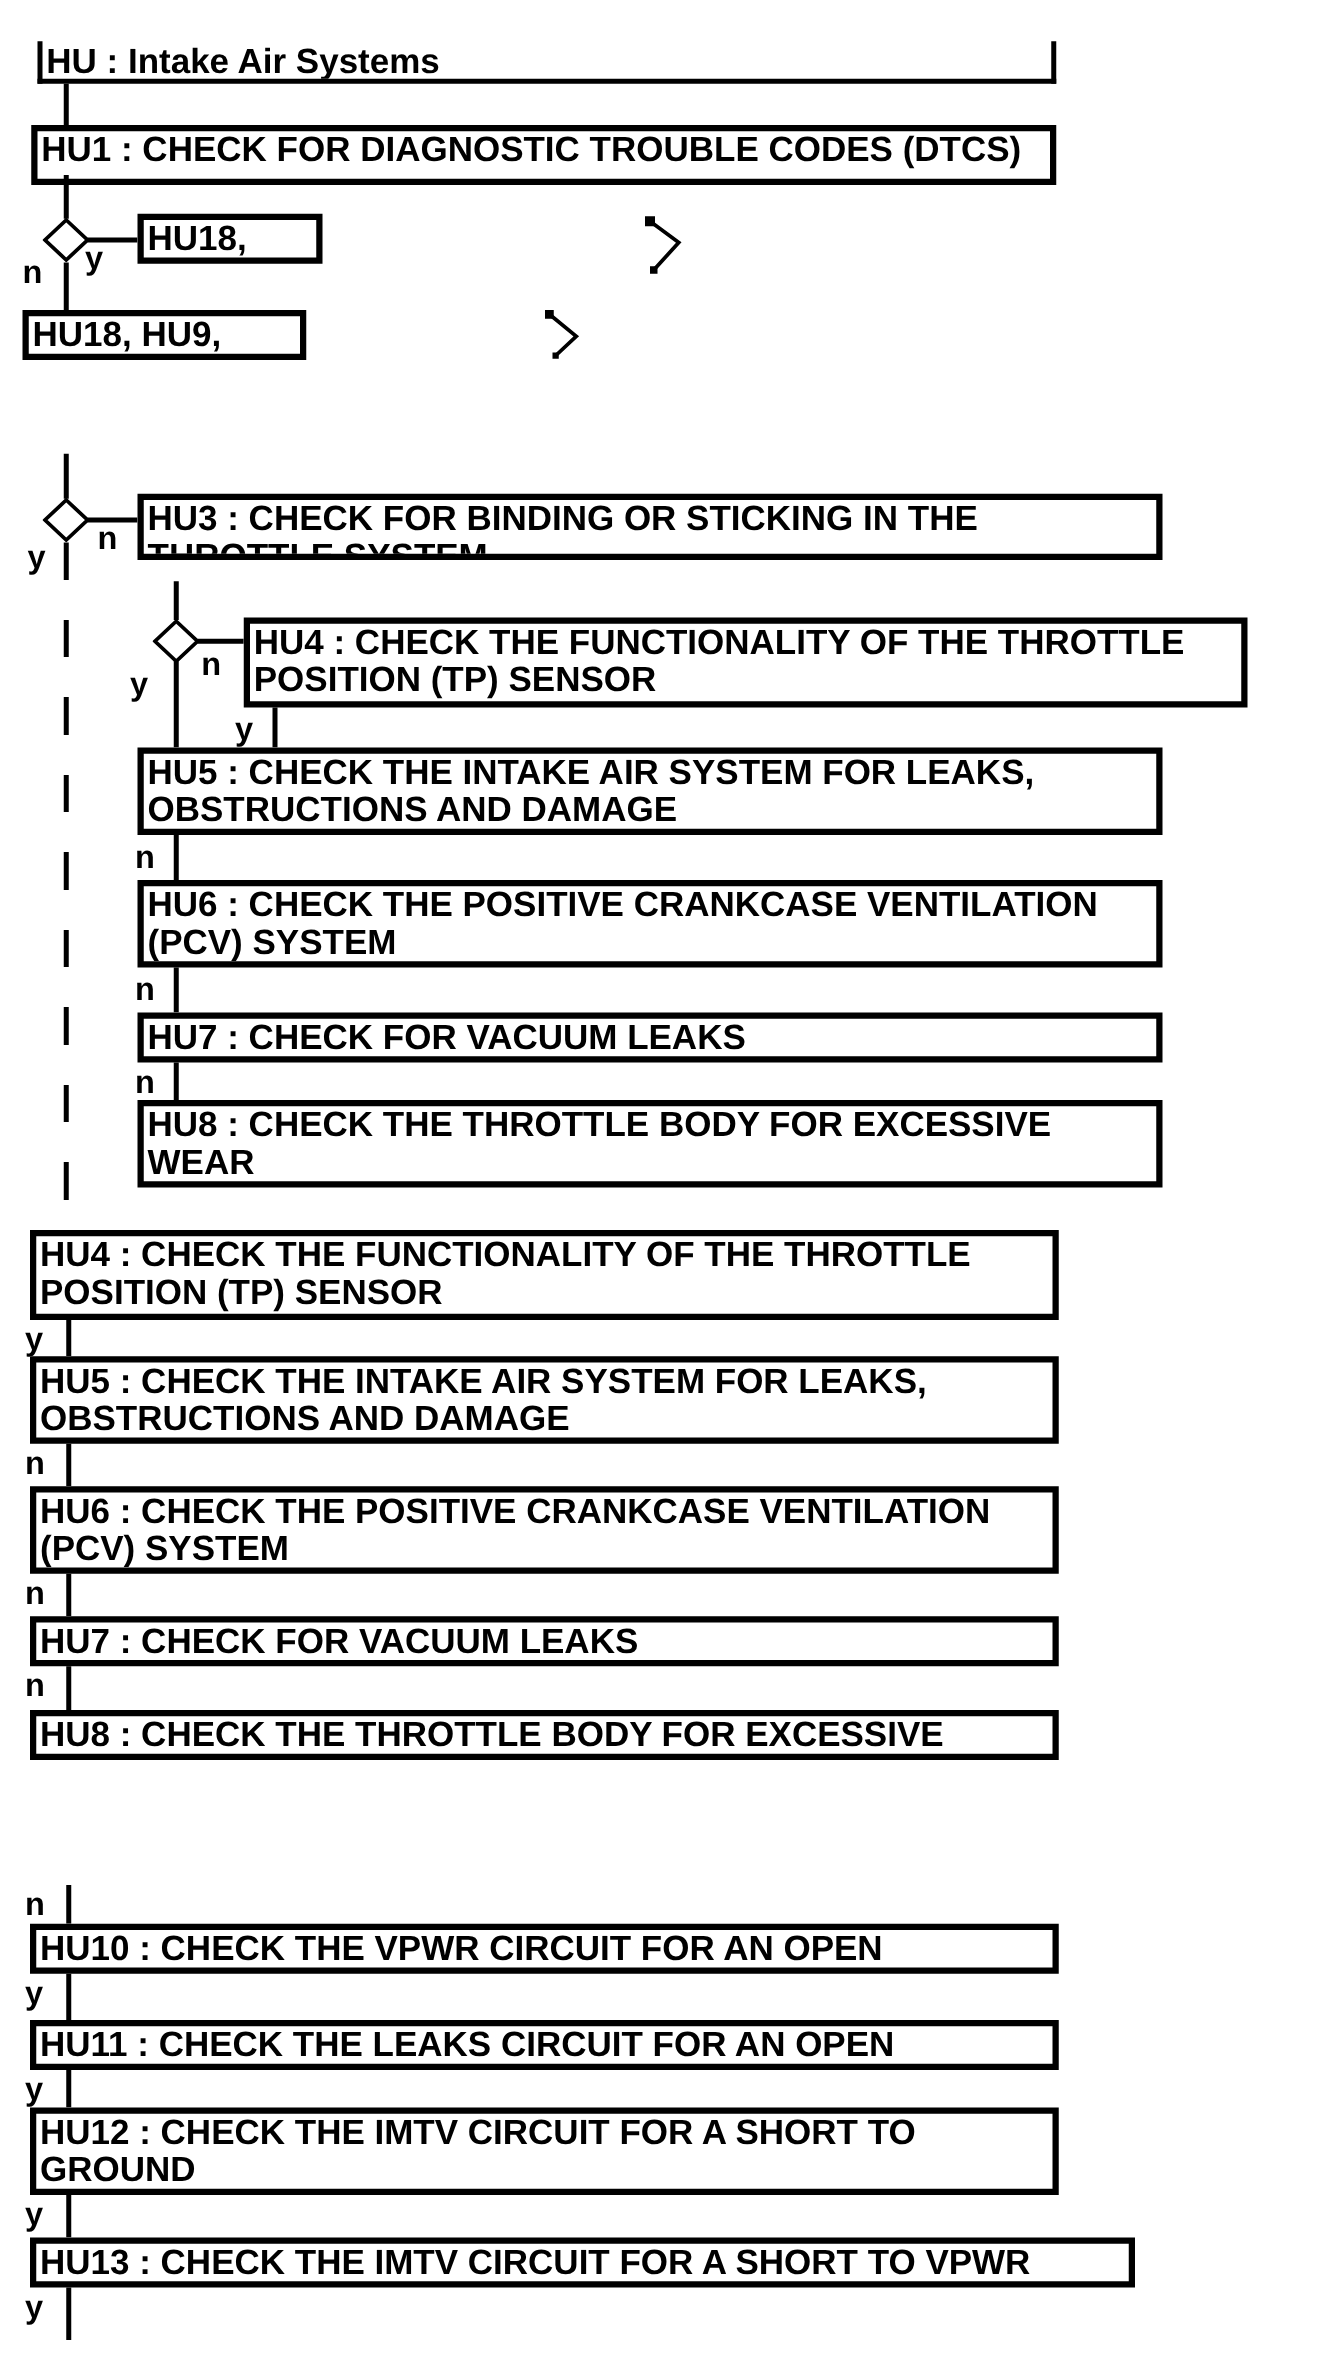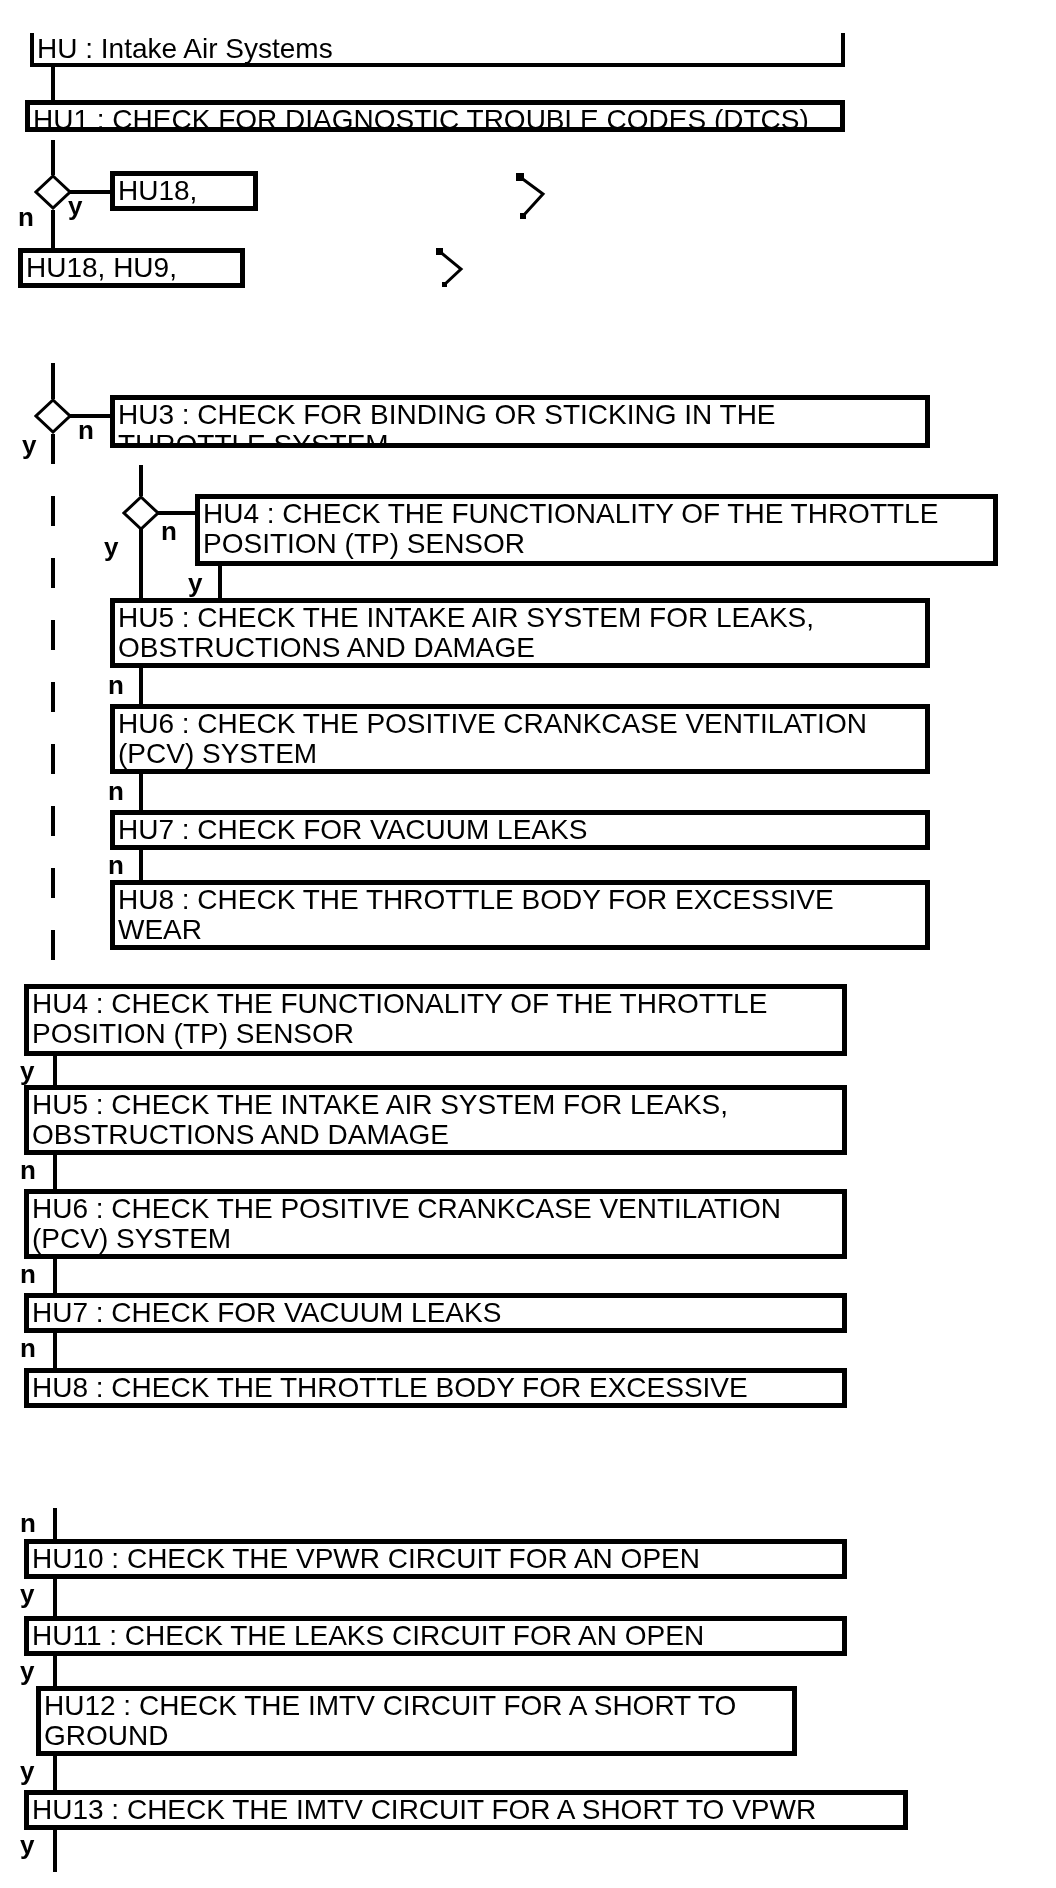--- a/index.html
+++ b/index.html
@@ -2,21 +2,21 @@
 <html><head>
 <meta charset="utf-8">
 <style>
   html,body{margin:0;padding:0;background:#ffffff;}
   .page{
     position:relative;width:1056px;height:1888px;background:#ffffff;
     font-family:"Liberation Sans",sans-serif;color:#000;overflow:hidden;
   }
   .box{
     position:absolute;box-sizing:border-box;border:5px solid #000;background:#fff;
-    font-weight:normal;font-size:28px;line-height:30px;padding:0 3px;
+    font-weight:bold;font-size:28px;line-height:30px;padding:0 3px;
     white-space:pre-line;color:#000;overflow:hidden;
   }
   .box.open-top{border-width:0 4px 4px 4px;}
   .lbl{
     position:absolute;font-weight:bold;font-size:26px;line-height:26px;color:#000;
   }
   .vline{position:absolute;width:4px;background:#000;}
   .hline{position:absolute;height:4px;background:#000;}
   .vdash{
     position:absolute;width:4px;
@@ -25,21 +25,21 @@
   .dmd,.chv{position:absolute;}
 </style>
 </head>
 <body>
 
 <div class="page">
 
   <div class="box open-top" style="left:30px;top:33px;width:815px;height:34px;padding-top:1px;">HU : Intake Air Systems</div>
   <div class="vline" style="left:51px;top:67px;height:33px;"></div>
 
-  <div class="box" style="left:25px;top:100px;width:820px;height:32px;">HU1 : CHECK FOR DIAGNOSTIC TROUBLE CODES (DTCS)</div>
+  <div class="box" style="left:25px;top:100px;width:820px;height:48px;">HU1 : CHECK FOR DIAGNOSTIC TROUBLE CODES (DTCS)</div>
   <div class="vline" style="left:51px;top:140px;height:35px;"></div>
 
   <svg class="dmd" style="left:34px;top:174px;" width="38" height="36" viewBox="0 0 38 36">
     <polygon points="19,2 36,18 19,34 2,18" fill="#fff" stroke="#000" stroke-width="3"></polygon>
   </svg>
   <div class="hline" style="left:70px;top:190px;width:40px;"></div>
   <div class="lbl" style="left:68px;top:193px;">y</div>
   <div class="lbl" style="left:18px;top:204px;">n</div>
   <div class="vline" style="left:51px;top:210px;height:38px;"></div>
 
@@ -126,21 +126,21 @@
   <div class="vline" style="left:53px;top:1508px;height:31px;"></div>
 
   <div class="box" style="left:24px;top:1539px;width:823px;height:40px;">HU10 : CHECK THE VPWR CIRCUIT FOR AN OPEN</div>
   <div class="lbl" style="left:20px;top:1581px;">y</div>
   <div class="vline" style="left:53px;top:1579px;height:37px;"></div>
 
   <div class="box" style="left:24px;top:1616px;width:823px;height:40px;">HU11 : CHECK THE LEAKS CIRCUIT FOR AN OPEN</div>
   <div class="lbl" style="left:20px;top:1658px;">y</div>
   <div class="vline" style="left:53px;top:1656px;height:30px;"></div>
 
-  <div class="box" style="left:36px;top:1686px;width:761px;height:70px;">HU12 : CHECK THE IMTV CIRCUIT FOR A SHORT TO
+  <div class="box" style="left:24px;top:1686px;width:823px;height:70px;">HU12 : CHECK THE IMTV CIRCUIT FOR A SHORT TO
 GROUND</div>
   <div class="lbl" style="left:20px;top:1758px;">y</div>
   <div class="vline" style="left:53px;top:1756px;height:34px;"></div>
 
   <div class="box" style="left:24px;top:1790px;width:884px;height:40px;">HU13 : CHECK THE IMTV CIRCUIT FOR A SHORT TO VPWR</div>
   <div class="lbl" style="left:20px;top:1832px;">y</div>
   <div class="vline" style="left:53px;top:1830px;height:42px;"></div>
 
 </div>
 

